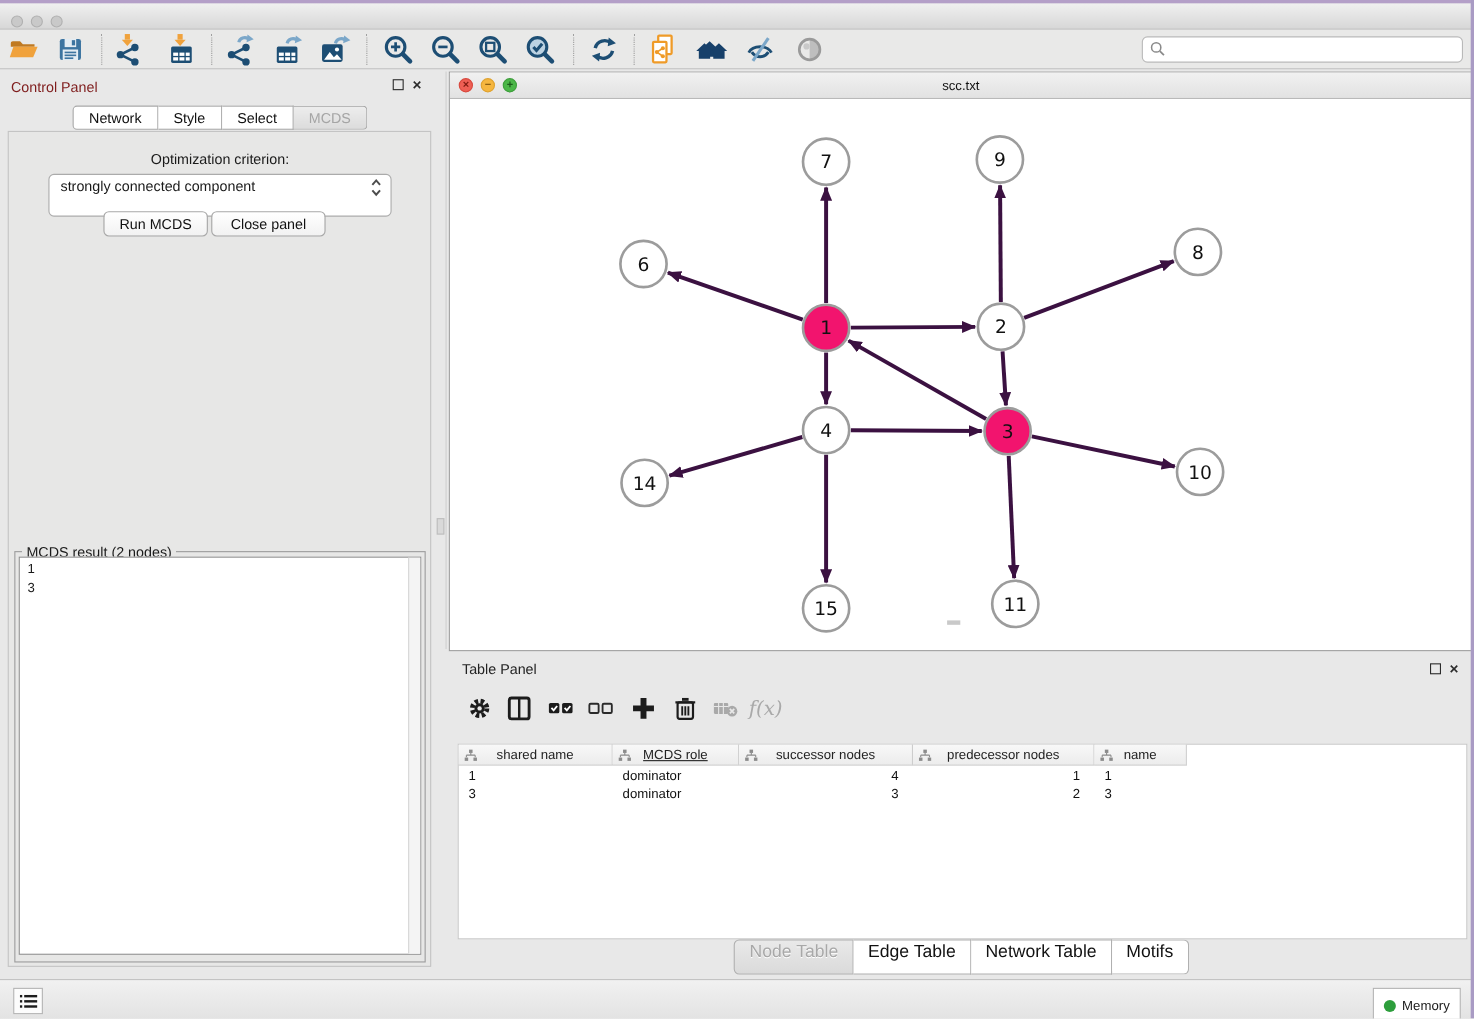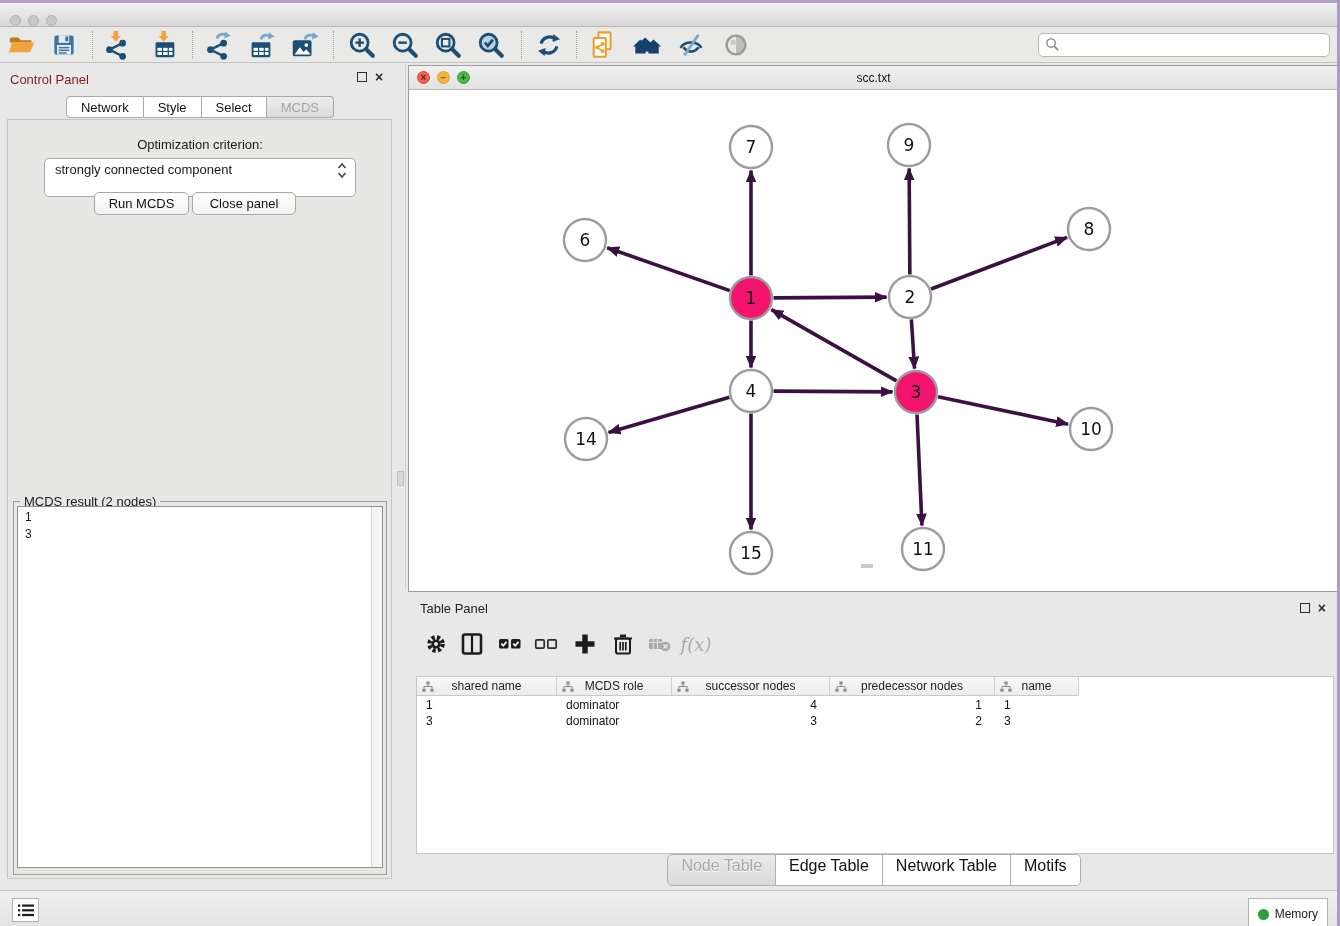--- a/index.html
+++ b/index.html
@@ -442,21 +442,21 @@
   </div>
 
   <div id="tp-table">
     <div id="tp-thead">
         <div class="th" style="width: 140px;"><svg width="12" height="12" viewBox="0 0 12 12">
             <rect x="4.4" y="0.5" width="3.2" height="3" fill="#8b8b8b"></rect>
             <path d="M6 3.5v2 M2 5.5h8 M2 5.5v2 M10 5.5v2" stroke="#8b8b8b" stroke-width="1" fill="none"></path>
             <rect x="0.4" y="7.7" width="3.2" height="3" fill="#8b8b8b"></rect>
             <rect x="8.4" y="7.7" width="3.2" height="3" fill="#8b8b8b"></rect>
           </svg><span>shared name</span></div>
-        <div class="th" style="width: 115px;"><svg width="12" height="12" viewBox="0 0 12 12">
+        <div class="th" style="width: 115px; text-decoration: underline;"><svg width="12" height="12" viewBox="0 0 12 12">
             <rect x="4.4" y="0.5" width="3.2" height="3" fill="#8b8b8b"></rect>
             <path d="M6 3.5v2 M2 5.5h8 M2 5.5v2 M10 5.5v2" stroke="#8b8b8b" stroke-width="1" fill="none"></path>
             <rect x="0.4" y="7.7" width="3.2" height="3" fill="#8b8b8b"></rect>
             <rect x="8.4" y="7.7" width="3.2" height="3" fill="#8b8b8b"></rect>
           </svg><span>MCDS role</span></div>
         <div class="th" style="width: 158px;"><svg width="12" height="12" viewBox="0 0 12 12">
             <rect x="4.4" y="0.5" width="3.2" height="3" fill="#8b8b8b"></rect>
             <path d="M6 3.5v2 M2 5.5h8 M2 5.5v2 M10 5.5v2" stroke="#8b8b8b" stroke-width="1" fill="none"></path>
             <rect x="0.4" y="7.7" width="3.2" height="3" fill="#8b8b8b"></rect>
             <rect x="8.4" y="7.7" width="3.2" height="3" fill="#8b8b8b"></rect>

